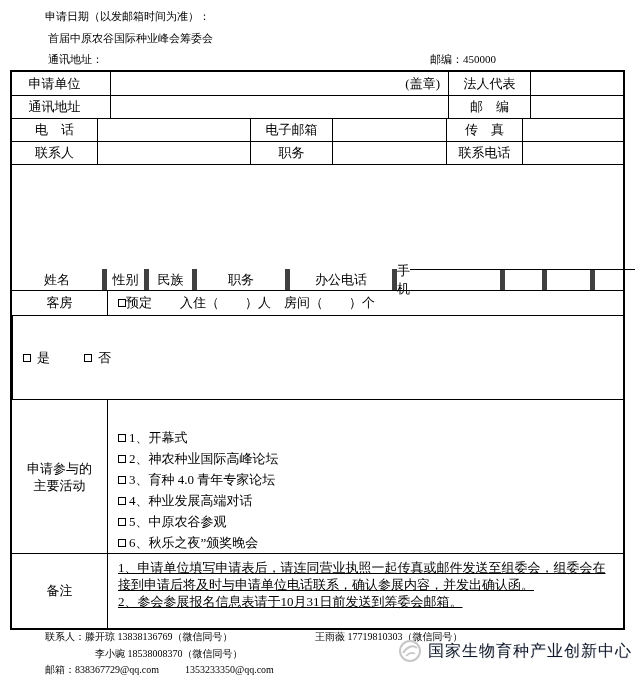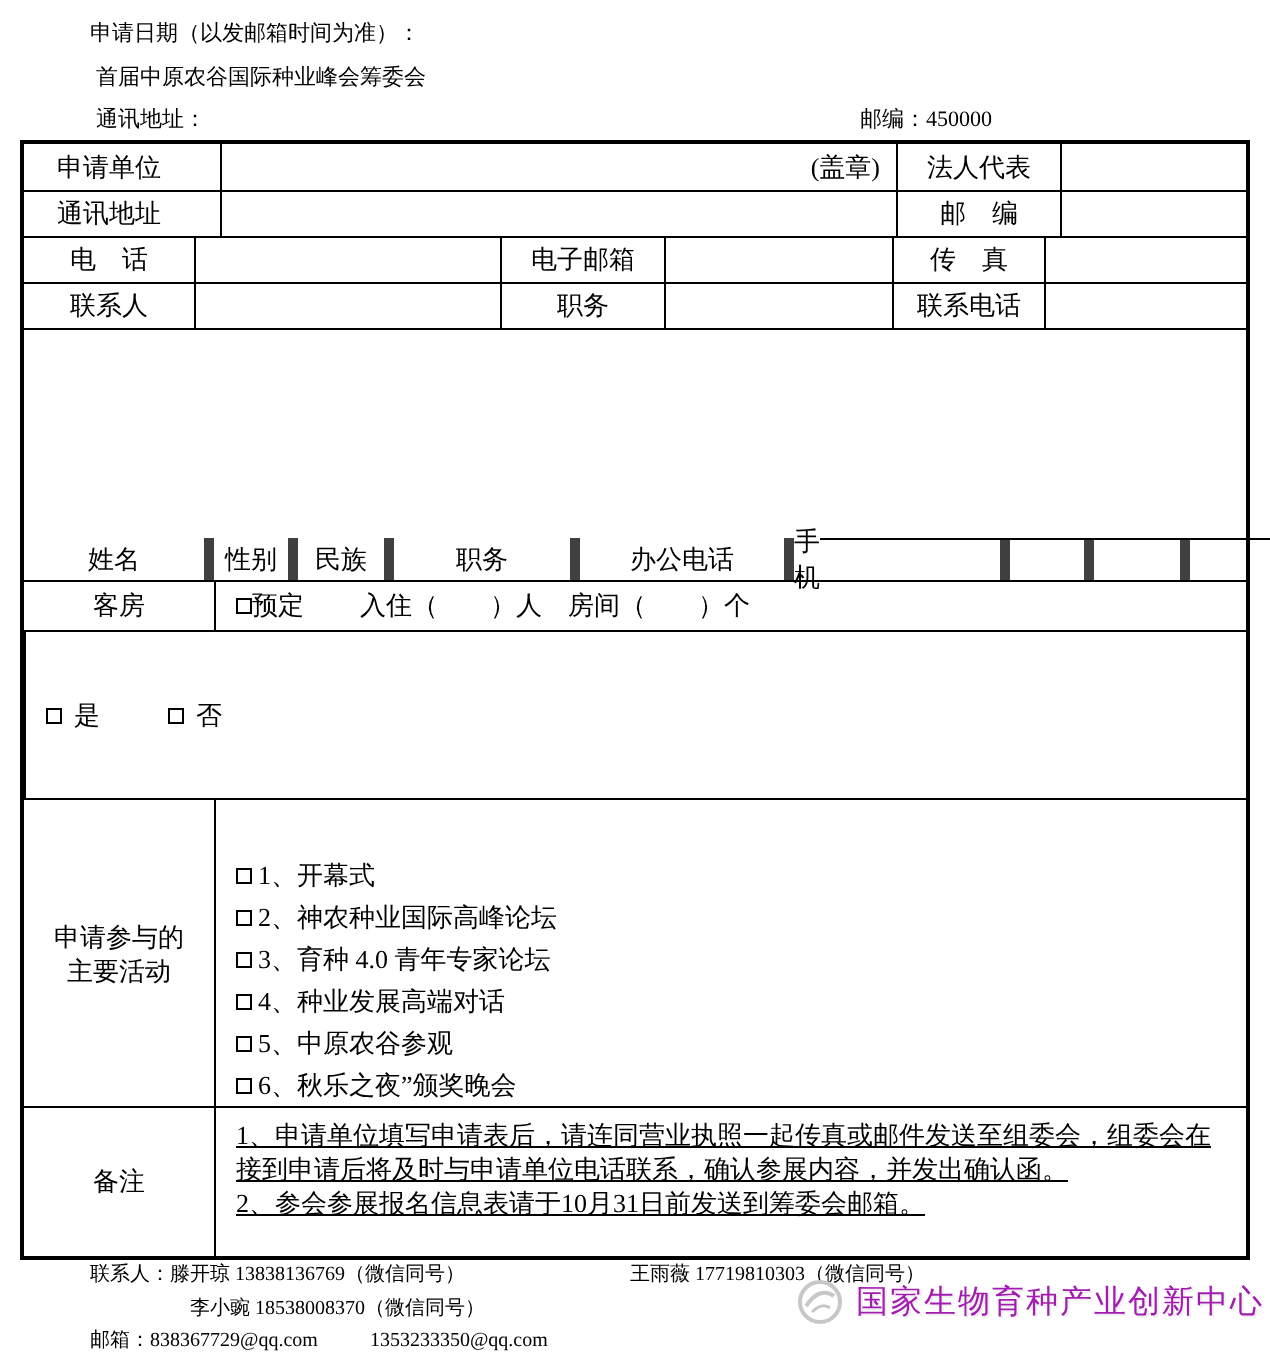--- a/index.html
+++ b/index.html
@@ -56,21 +56,21 @@
   .ml6 { margin-left:6px; }
 
   .act-item { display:flex; align-items:center; height:21px; }
   .act-item .cb { margin-right:3px; }
 
   .notes { padding:5px 10px 0 10px; line-height:17px; text-align:left; display:block;text-decoration:underline; }
   .notes p { margin:0; }
 
   
   .foot { font-size:10px; }
-  .watermark { position:absolute; left:398px; top:639px; display:flex; align-items:center; color:#a21caf; }
+  .watermark { position:absolute; left:398px; top:639px; display:flex; align-items:center; color:#0f172a; }
   .watermark .wm-text { font-size:16px; letter-spacing:1px; margin-left:6px;
     text-shadow:1px 1px 0 #efefef; }
 </style>
 </head>
 <body>
 
 <div class="page">
 
   <div class="abs hdr" style="left:45px; top:9px;">申请日期（以发邮箱时间为准）：</div>
   <div class="abs hdr" style="left:48px; top:31px;">首届中原农谷国际种业峰会筹委会</div>

